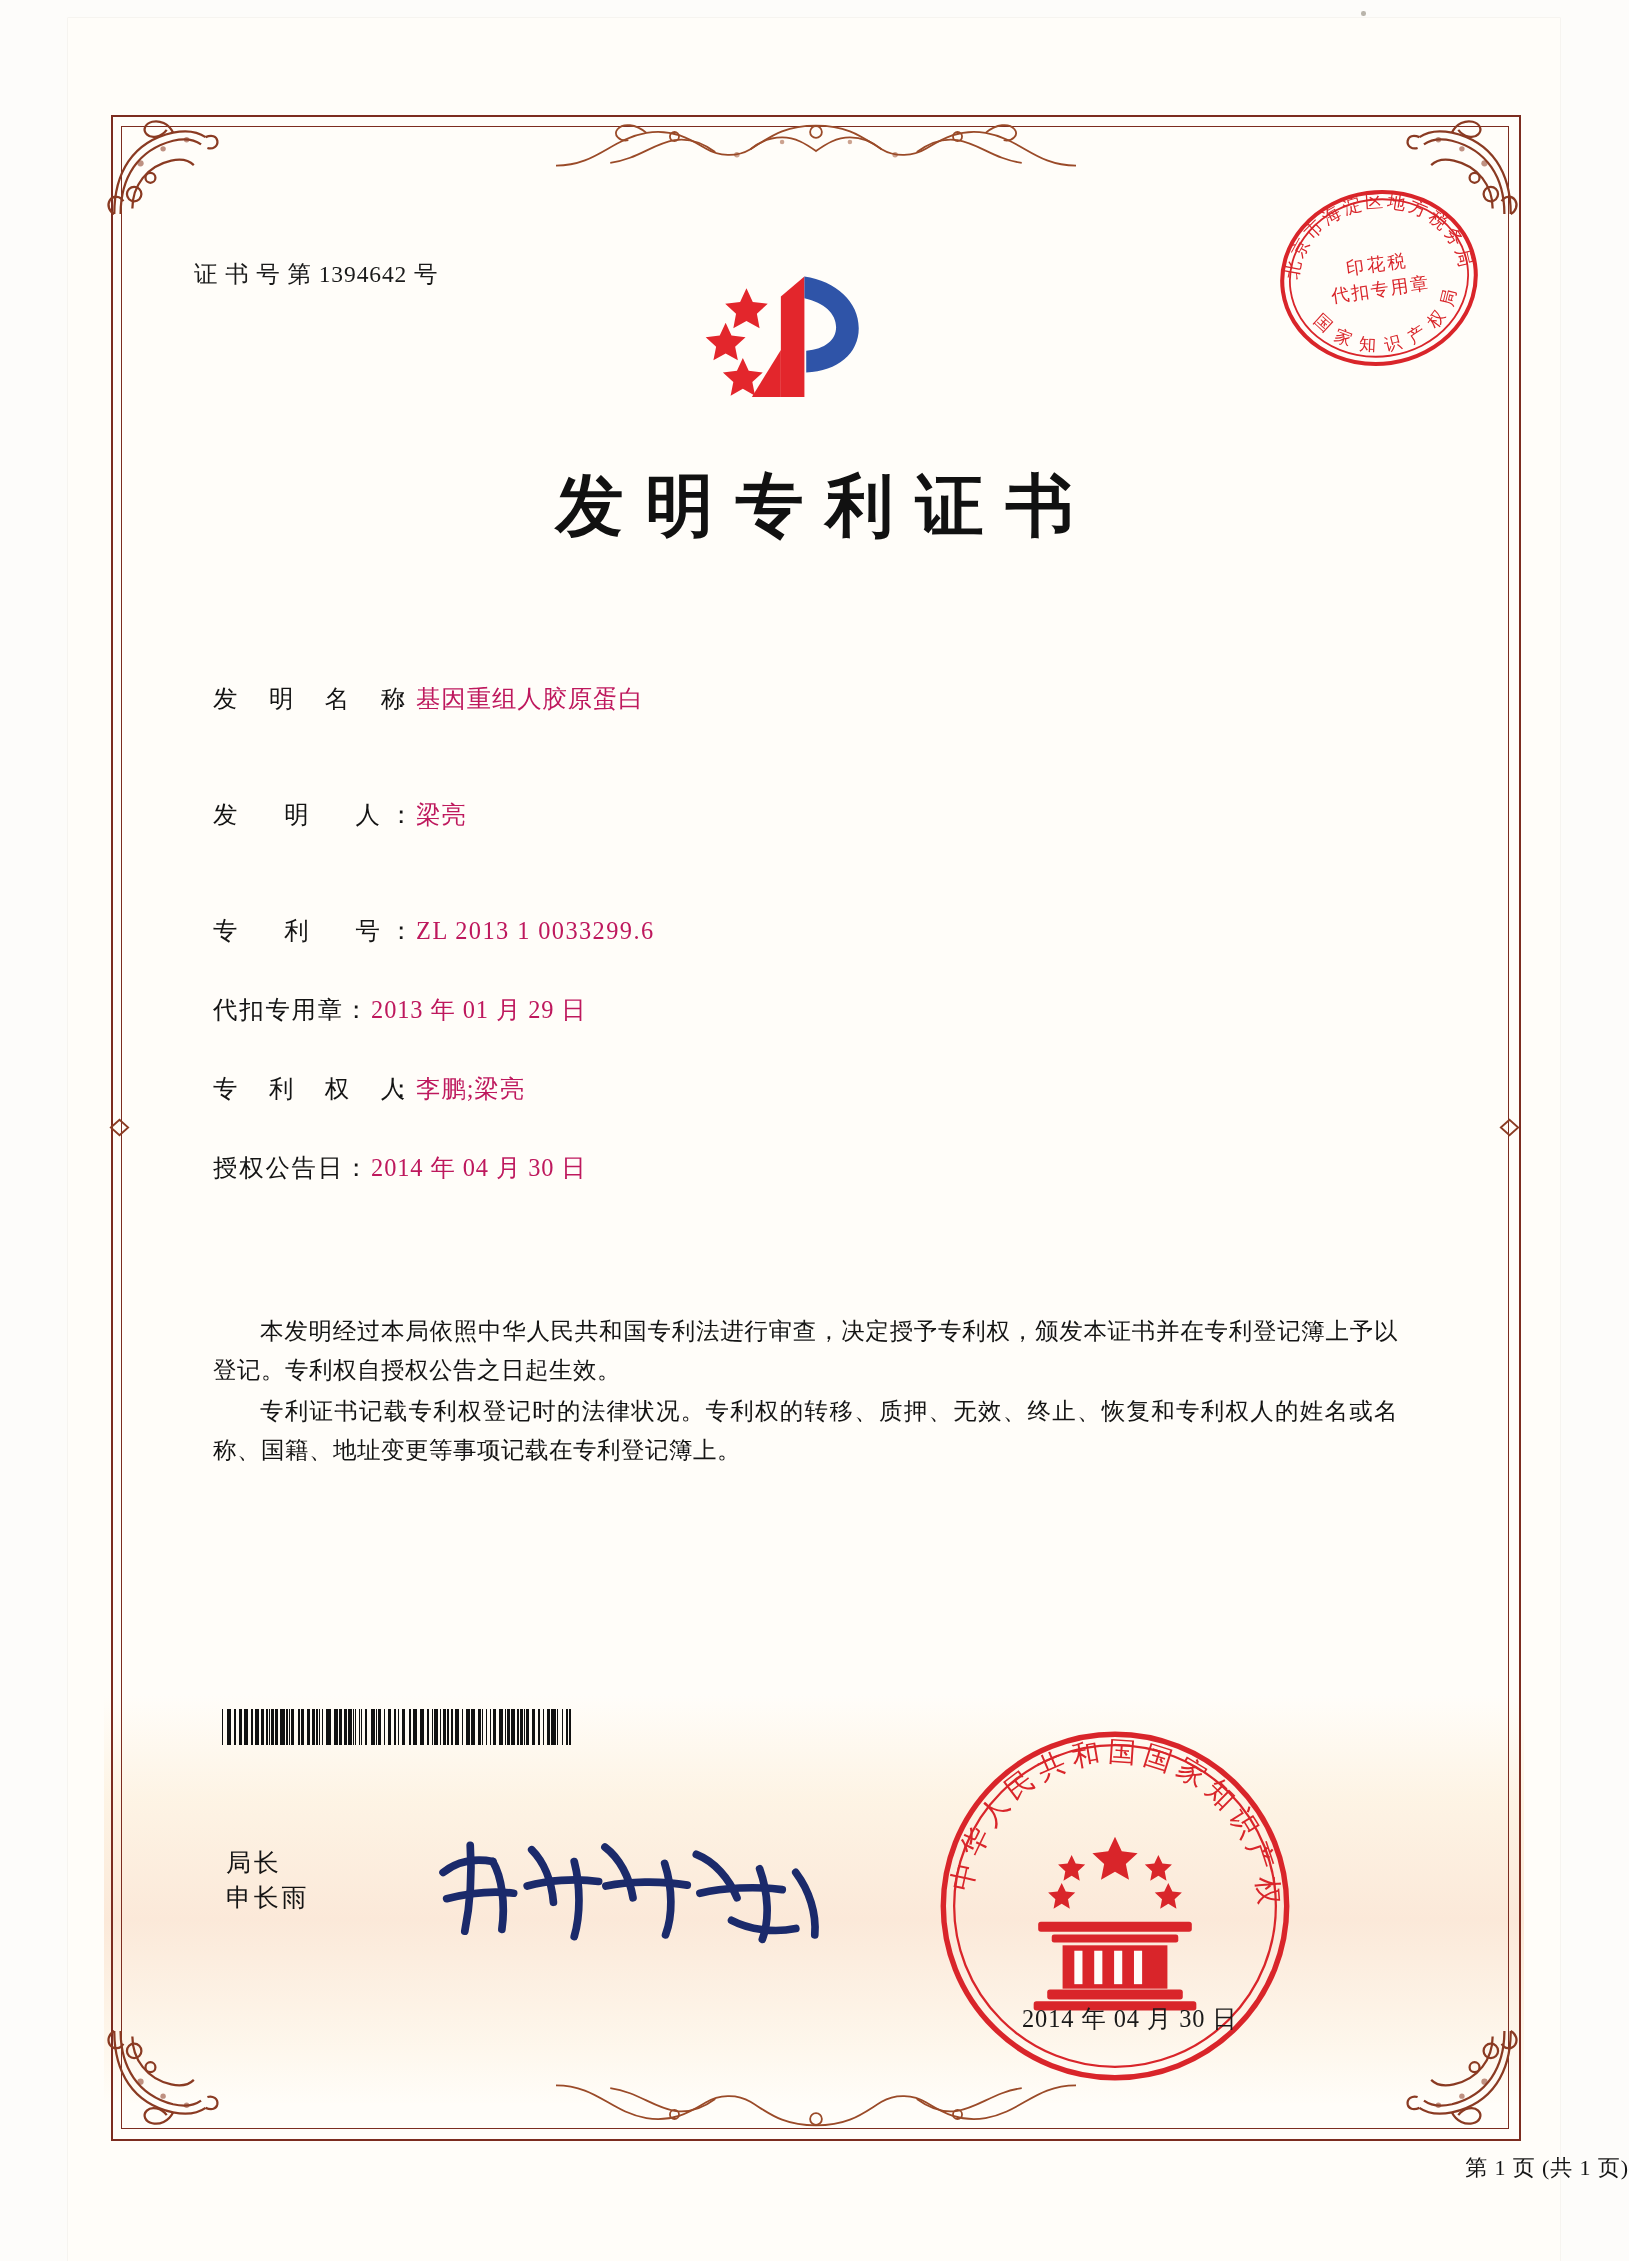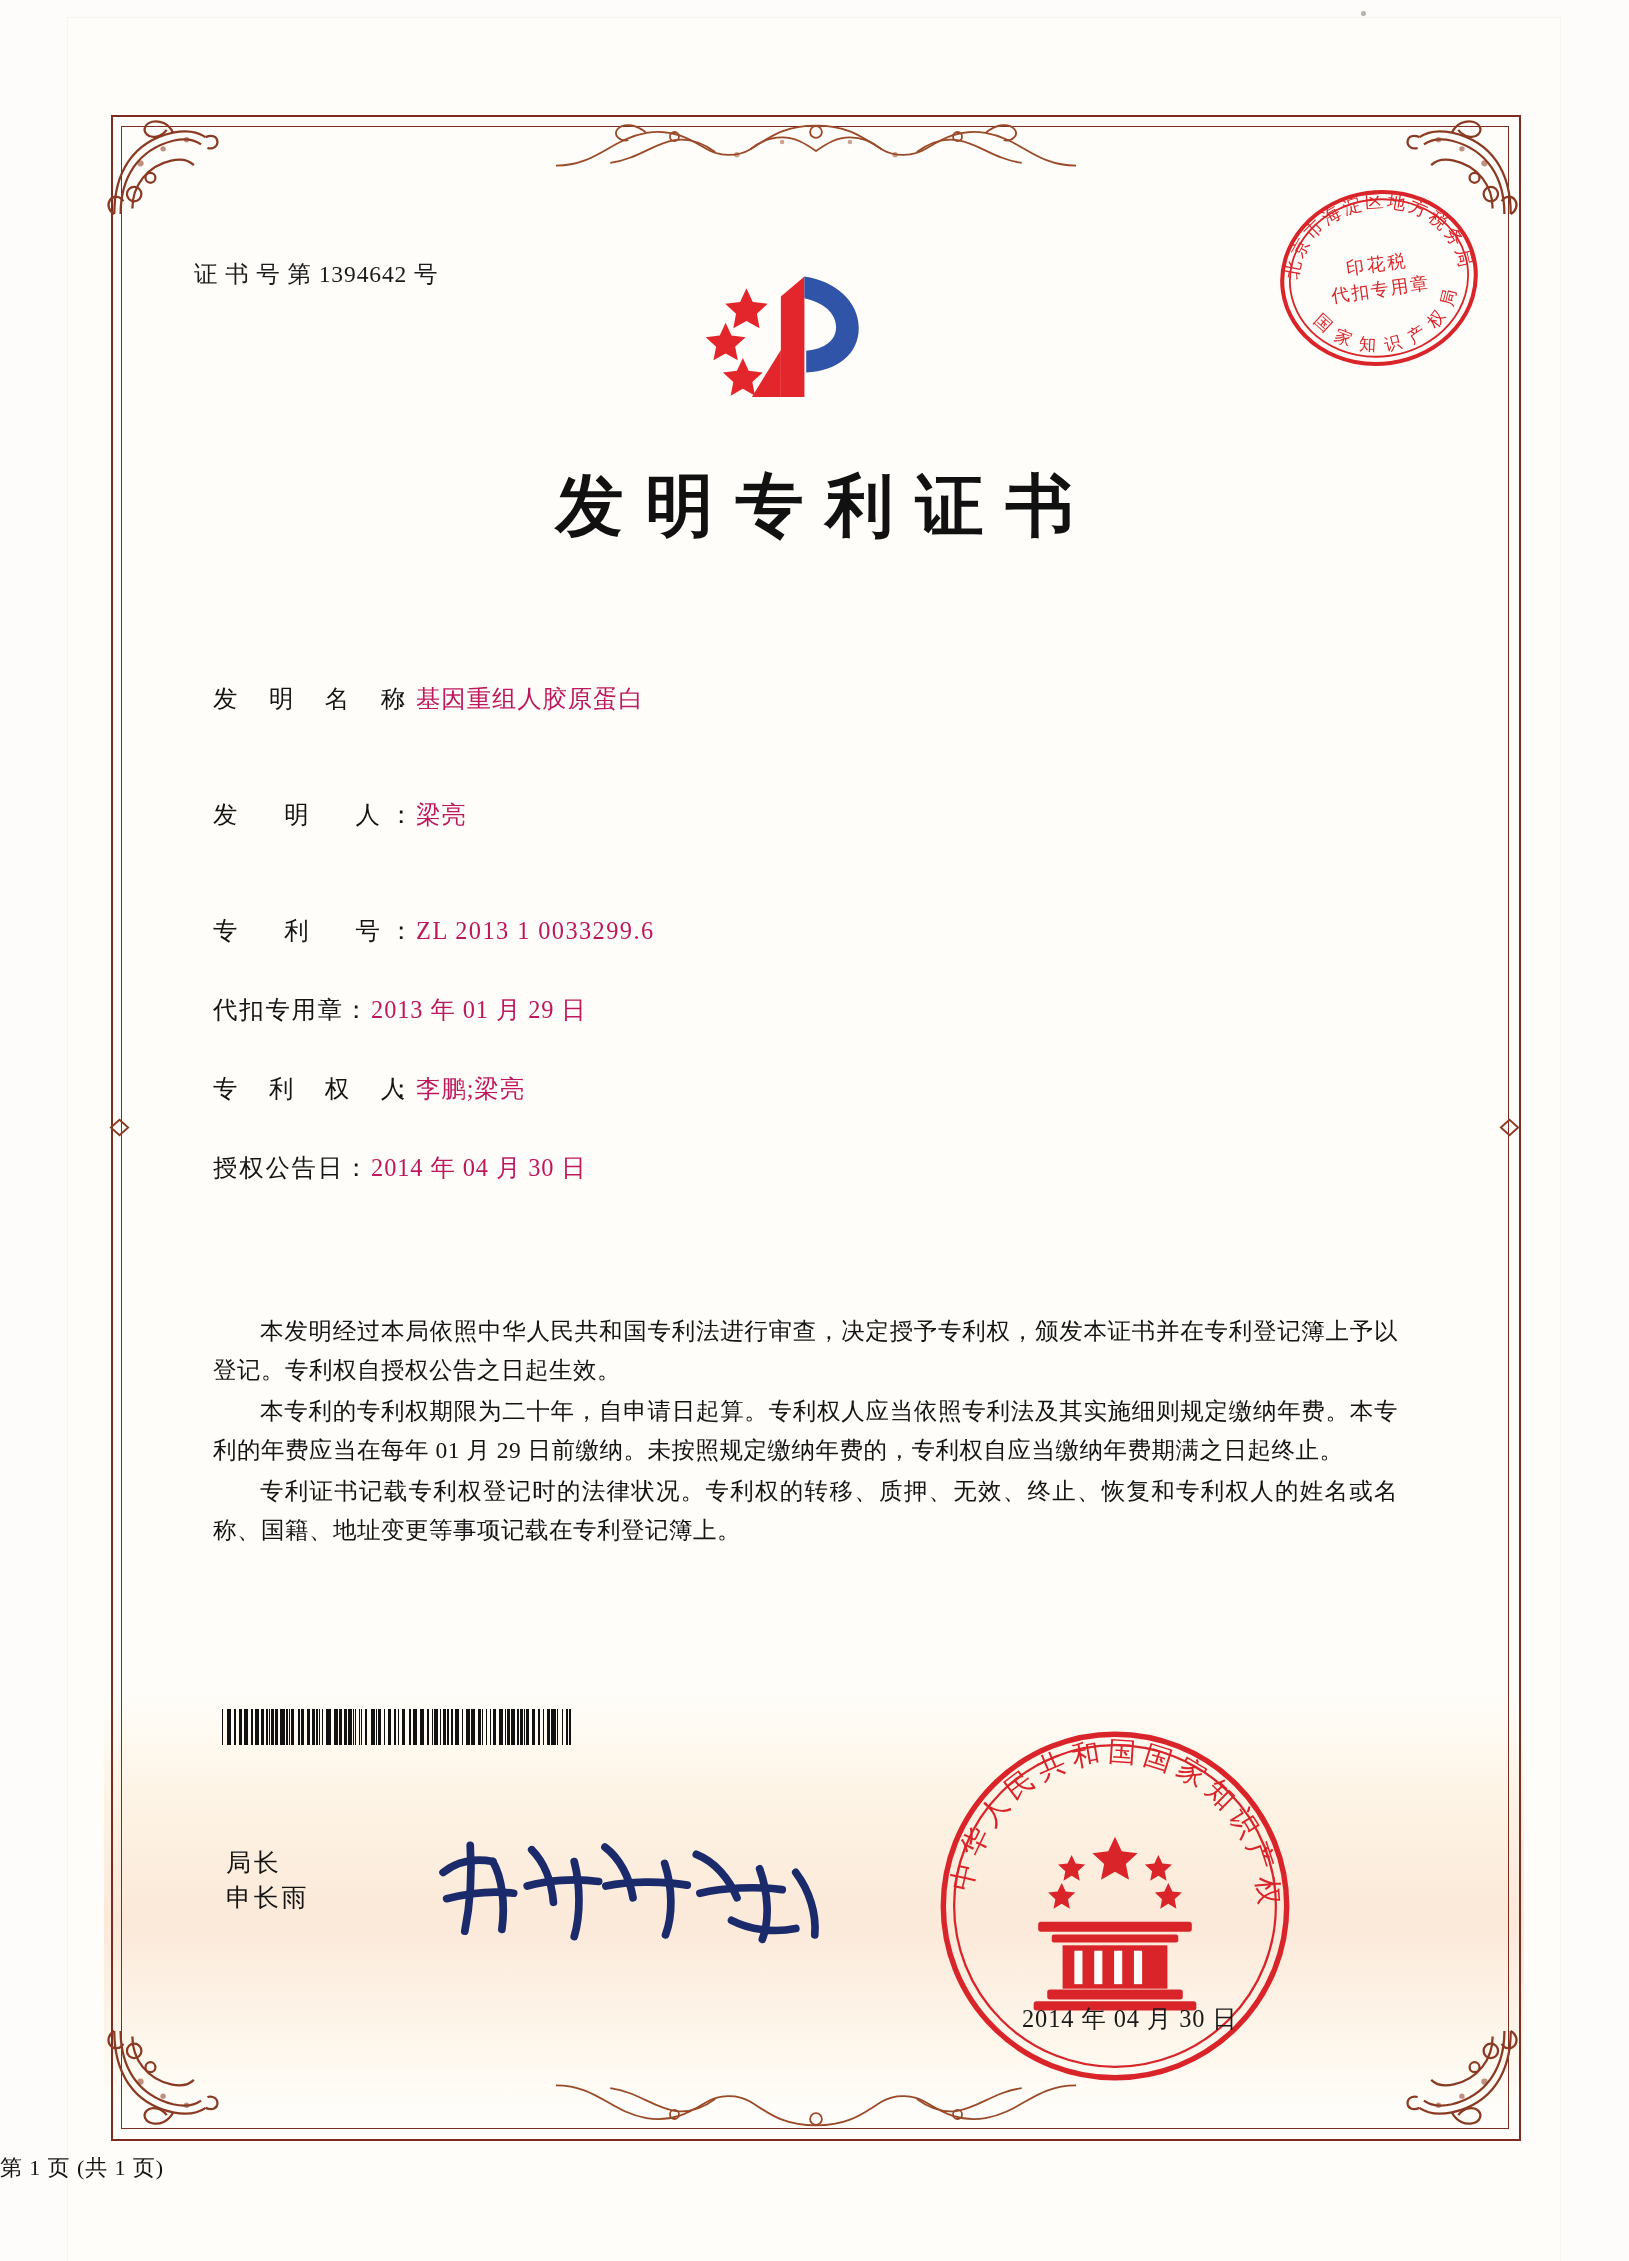--- a/index.html
+++ b/index.html
@@ -258,21 +258,21 @@
     letter-spacing: 0.9px;
     white-space: nowrap;
   }
 
   
   .footer {
     position: absolute;
     left: 0;
     top: 2153px;
     width: 1629px;
-    text-align: left;
+    text-align: right;
     font-size: 22px;
     color: #141414;
     letter-spacing: 0.9px;
   }
 
   .edge-dot-top {
     position: absolute;
     left: 1361px;
     top: 11px;
     width: 4.5px; height: 4.5px;
@@ -482,21 +482,20 @@
     </div>
     <div class="field-row">
       <span class="field-label wide">授权公告日</span>
       <span class="field-colon">：</span>
       <span class="field-value">2014 年 04 月 30 日</span>
     </div>
   </div>
 
   <div class="body-text">
     <p>本发明经过本局依照中华人民共和国专利法进行审查，决定授予专利权，颁发本证书并在专利登记簿上予以登记。专利权自授权公告之日起生效。</p>
-    <p>本专利的专利权期限为二十年，自申请日起算。专利权人应当依照专利法及其实施细则规定缴纳年费。本专利的年费应当在每年 01 月 29 日前缴纳。未按照规定缴纳年费的，专利权自应当缴纳年费期满之日起终止。</p>
     <p>专利证书记载专利权登记时的法律状况。专利权的转移、质押、无效、终止、恢复和专利权人的姓名或名称、国籍、地址变更等事项记载在专利登记簿上。</p>
   </div>
 
   <div class="barcode">
       <i style="width: 1.4px; margin-right: 3.2px;"></i>
       <i style="width: 4.5px; margin-right: 2.7px;"></i>
       <i style="width: 2.3px; margin-right: 3.2px;"></i>
       <i style="width: 3.2px; margin-right: 1.8px;"></i>
       <i style="width: 3.6px; margin-right: 3.2px;"></i>
       <i style="width: 1.8px; margin-right: 2.3px;"></i>

